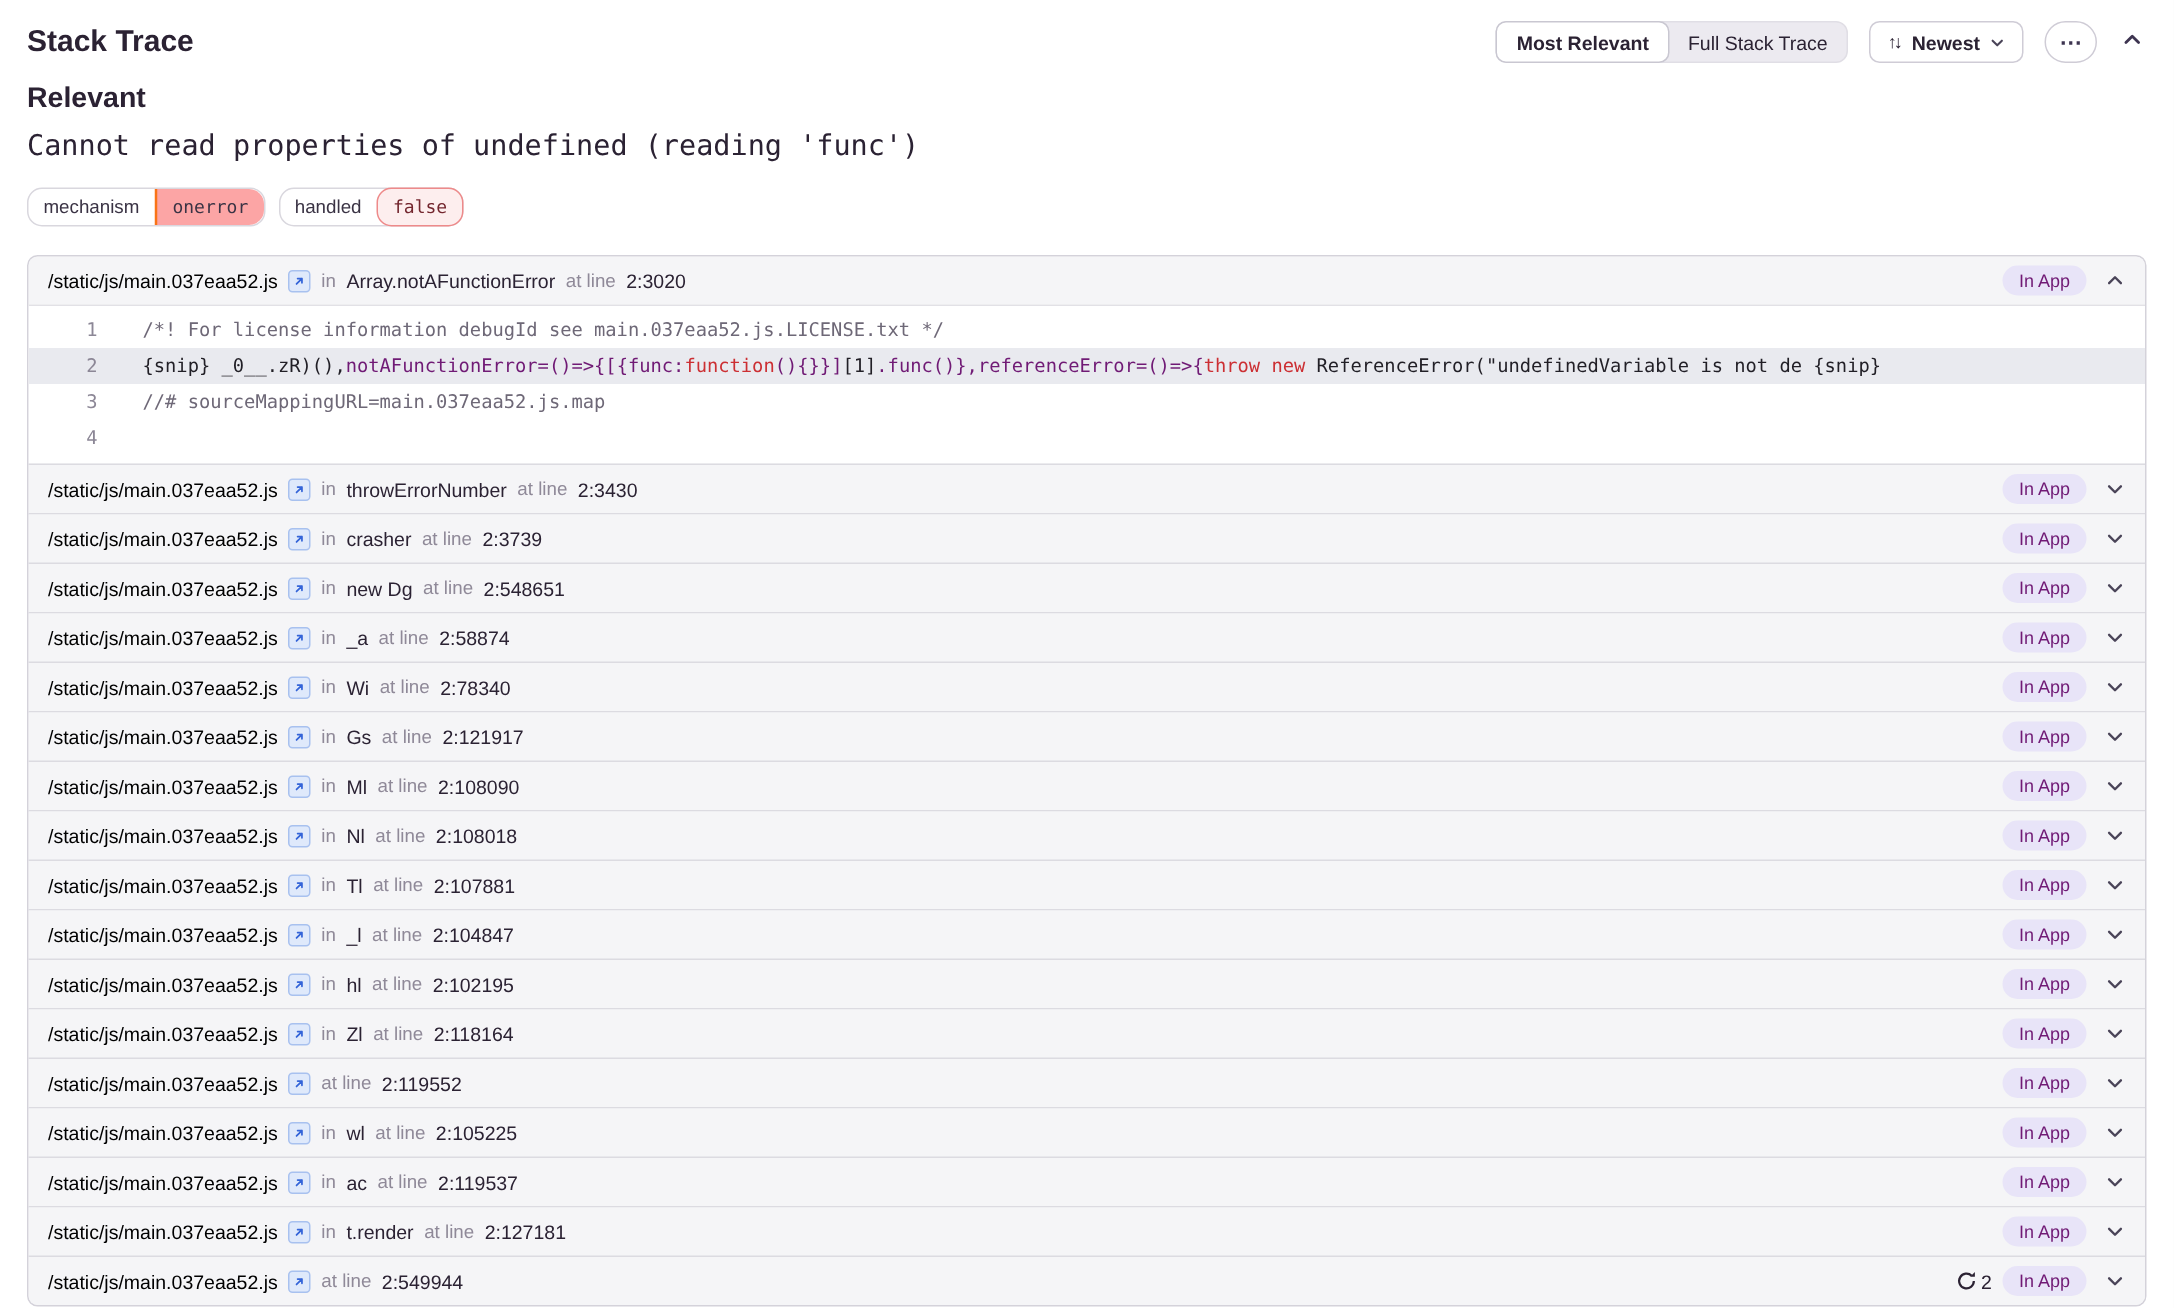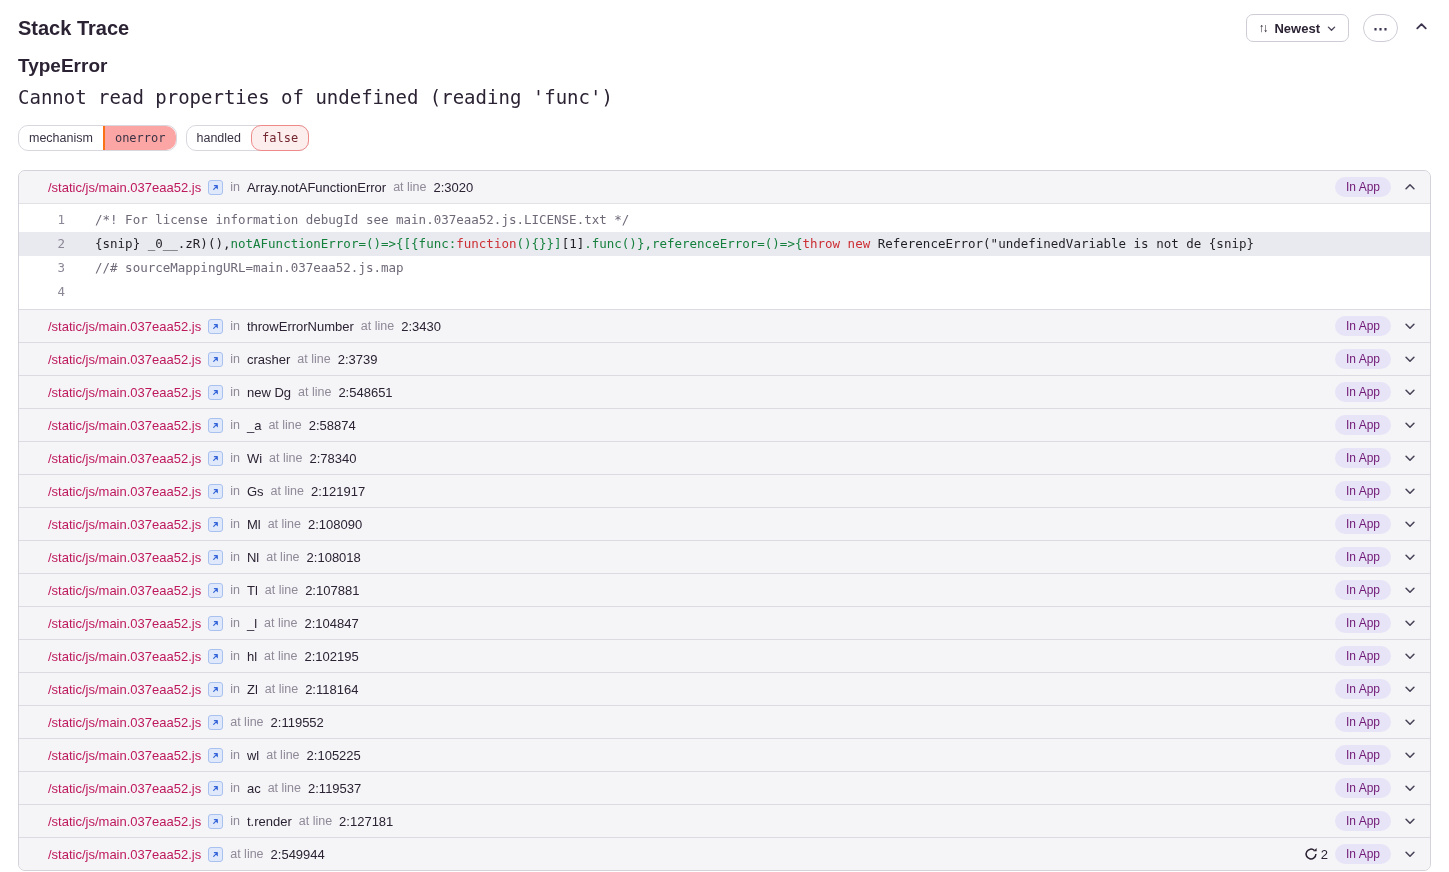--- a/index.html
+++ b/index.html
@@ -72,21 +72,21 @@
   .trace {
     margin-top: 19px; border: 1px solid #d4d2da; border-radius: 7px;
     overflow: hidden; background: #f5f5f7;
   }
   .frame + .frame { border-top: 1px solid #dcdbe1; }
   .frame-header {
     display: flex; align-items: center; gap: 7px;
     height: 32px; padding: 0 13px; background: #f5f5f7;
     font-size: 13px; cursor: pointer;
   }
-  .frame-path { color: #be185d; margin-left: 16px; }
+  .frame-path { color: #000000; }
   .ext-icon {
     width: 15px; height: 15px; border-radius: 3px; background: #dfe9fb;
     border: 1px solid #a8c1ef; display: inline-flex; align-items: center; justify-content: center;
     cursor: pointer; flex-shrink: 0;
   }
   .frame-lbl { color: #8f8998; font-size: 12.5px; }
   .frame-fn { color: #2b2233; font-weight: 500; }
   .frame-line { color: #2b2233; font-weight: 500; }
   .frame-spacer { flex: 1; }
   .frame-repeat { display: inline-flex; align-items: center; gap: 3px; color: #2b2233; font-size: 13px; }
@@ -102,51 +102,55 @@
   .frame-code {
     background: #fff; border-top: 1px solid #e2e1e6;
     font-family: "DejaVu Sans Mono", monospace; font-size: 12.5px;
     padding: 4px 0 5px 0; overflow: hidden;
   }
   .code-line { display: flex; height: 24px; line-height: 24px; white-space: pre; }
   .code-line.active { background: #e9eaef; }
   .line-no { width: 46px; text-align: right; color: #8c8796; flex-shrink: 0; }
   .line-src { padding-left: 30px; color: #211f26; }
   .tok-plain { color: #211f26; }
-  .tok-kw { color: #15803d; }
+  .tok-kw { color: #701a75; }
   .tok-kw2 { color: #cc2f33; }
   .tok-comment { color: #6e6877; }
 </style>
 </head>
 <body>
 
 <div class="topbar">
   <div class="page-title">Stack Trace</div>
   <div class="controls">
+    <div class="seg-group">
+      <button class="seg-btn active">Most Relevant</button>
+      <button class="seg-btn">Full Stack Trace</button>
+    </div>
     <button class="btn-outline">
       <span class="sort-glyph">↑↓</span>
       <span>Newest</span>
       <span class="chev-small">
         <svg viewBox="0 0 16 16" width="11" height="11">
             <path d="M3.5 6l4.5 4.5L12.5 6" fill="none" stroke="#4a4458" stroke-width="2" stroke-linecap="round" stroke-linejoin="round"></path>
           </svg>
       </span>
     </button>
     <button class="btn-dots">⋯</button>
     <button class="collapse-btn">
       <span>
         <svg viewBox="0 0 16 16" width="15" height="15" style="transform:rotate(180deg)">
             <path d="M3.5 6l4.5 4.5L12.5 6" fill="none" stroke="#3d3450" stroke-width="2" stroke-linecap="round" stroke-linejoin="round"></path>
           </svg>
       </span>
     </button>
   </div>
 </div>
 
-<div class="error-type">TypeError</div>
+<div class="error-type">Relevant</div>
 <div class="error-message mono">Cannot read properties of undefined (reading 'func')</div>
 
 <div class="tag-list">
     <div class="tag">
     <span class="tag-key">mechanism</span>
     <span class="tag-value">onerror</span>
   </div>
     <div class="tag error">
     <span class="tag-key">handled</span>
     <span class="tag-value">false</span>

